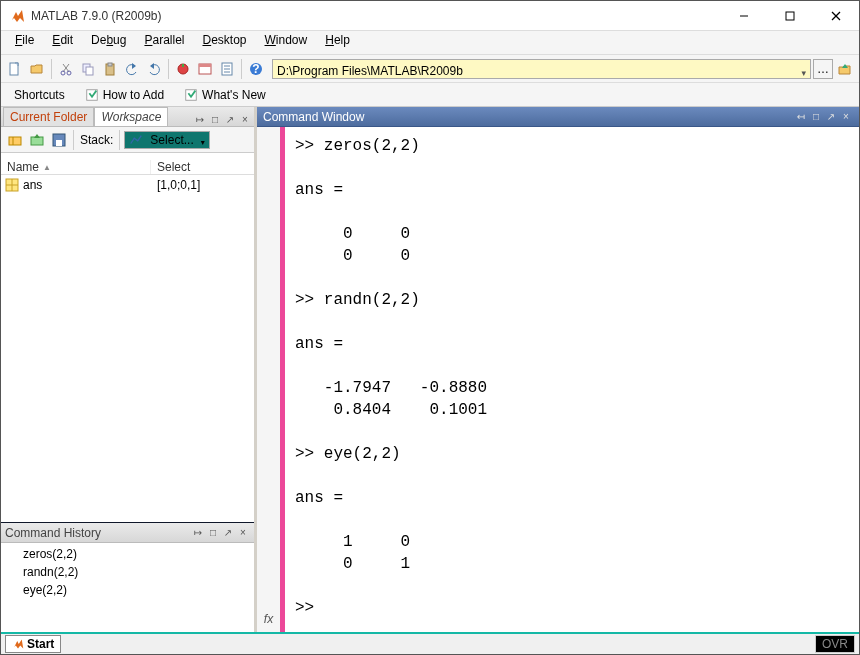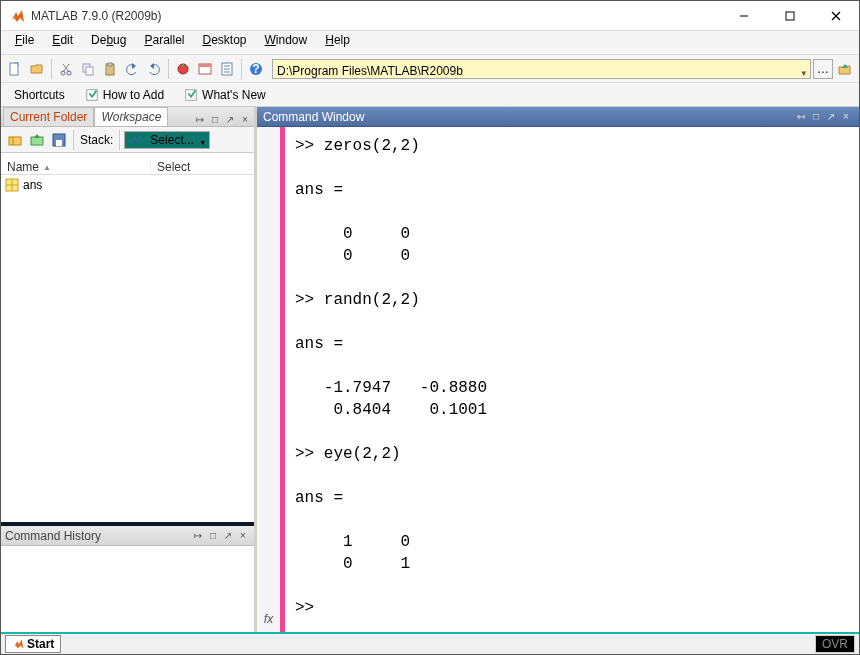--- a/index.html
+++ b/index.html
@@ -45,23 +45,23 @@
   .ws-head { height: 22px; display:flex; border-bottom:1px solid #ddd; background:#fff; font-size:11px; color:#333; align-items:flex-end;}
   .ws-head .col1 { width: 150px; padding:0 6px; border-right:1px solid #eee; display:flex; align-items:center; gap:4px;}
   .ws-head .col2 { flex:1; padding:0 6px;}
   
   .ws-body { flex: 1; background:#fff; overflow-x:auto; overflow-y:hidden; font-size: 12px; }
   .ws-row { display:flex; height:20px; align-items:center;}
   .ws-row .col1 { width:150px; padding:0 4px; display:flex; align-items:center; gap:4px;}
   .ws-row .col2 { flex:1; padding:0 6px;}
   .varicon { width:14px; height:14px; }
   
-  .ws-body-inner { min-width: 400px; height: 100%; text-align: center; }
-  
-  .cmdhist { display:flex; flex-direction:column; border-top:4px solid #0f172a; height: 110px;}
+  .ws-body-inner { min-width: 400px; height: 100%; }
+  
+  .cmdhist { display:flex; flex-direction:column; border-top:1px solid #0f172a; height: 110px;}
   .hist-body { flex:1; background:#fff; overflow-y:scroll; padding: 2px 0 2px 22px; font-family: "Courier New", monospace; font-size: 14px; line-height: 18px;}
   .hist-body div { white-space: pre; }
   
   .rightcol { flex:1; display:flex; flex-direction:column; }
   .cwheader { height:20px; background: linear-gradient(#6b8abe,#4d6c9e); color:#fff; display:flex; align-items:center; padding:8px 6px; font-size:11px; border-bottom:1px solid #3a5788;}
   .cwheader .title2 { flex:0 0 auto; }
   .cwheader .flex1 { flex:1; }
   .cwheader .pctrl { color:#e0e0e0; }
   
   .cwbody { flex:1; display:flex; background:#fff; overflow:hidden; }
@@ -289,20 +289,25 @@
 
     <div class="cmdhist">
       <div class="pheader">
         <span class="title2">Command History</span>
         <span class="flex1"></span>
         <span class="pctrl">↦</span>
         <span class="pctrl">□</span>
         <span class="pctrl">↗</span>
         <span class="pctrl">×</span>
       </div>
+      <div class="hist-body">
+        <div>zeros(2,2)</div>
+        <div>randn(2,2)</div>
+        <div>eye(2,2)</div>
+      </div>
     </div>
   </div>
 
   <div class="rightcol">
     <div class="cwheader">
       <span class="title2">Command Window</span>
       <span class="flex1"></span>
       <span class="pctrl">↤</span>
       <span class="pctrl">□</span>
       <span class="pctrl">↗</span>

